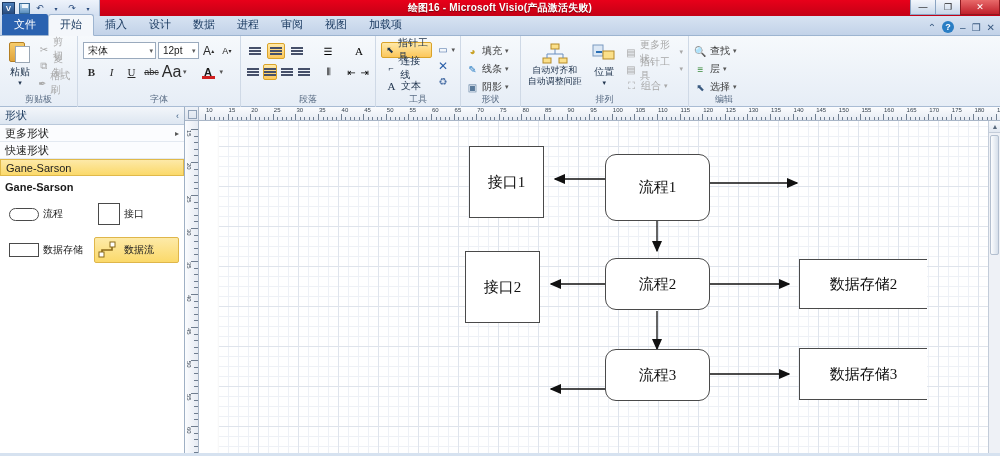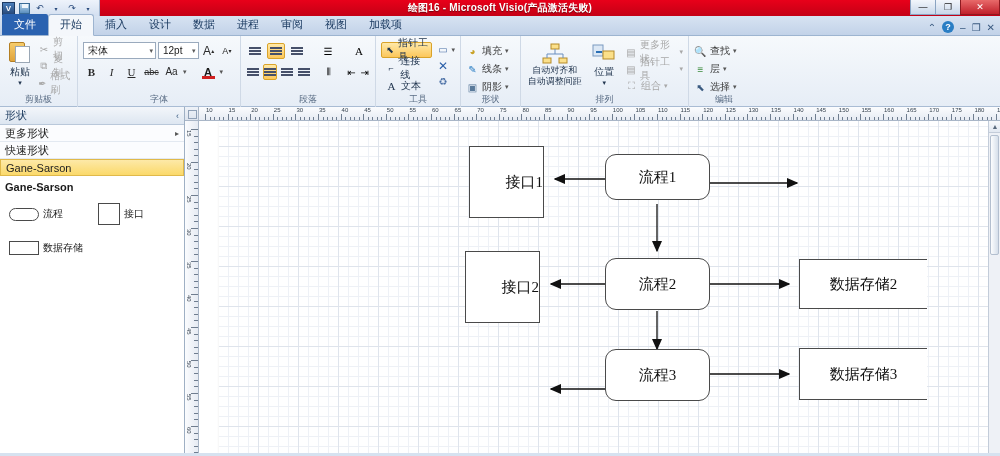--- a/index.html
+++ b/index.html
@@ -132,21 +132,21 @@
       linear-gradient(to right, #dfe4ec 1px, transparent 1px),
       linear-gradient(to bottom, #dfe4ec 1px, transparent 1px),
       linear-gradient(to right, #eef1f6 1px, transparent 1px),
       linear-gradient(to bottom, #eef1f6 1px, transparent 1px);
     background-size:40px 40px, 40px 40px, 10px 10px, 10px 10px;
     background-position:-1px -15px, -1px -15px, -1px -5px, -1px -5px;
     box-shadow:1px 1px 3px rgba(0,0,0,.18);
   }
   .shape { position:absolute; display:flex; align-items:center; justify-content:center;
     font-family:"Liberation Serif", serif; font-size:15px; color:#111; background:#fff; }
-  .s-iface { border:1px solid #4a4a4a;justify-content:flex-end; }
+  .s-iface { border:1px solid #4a4a4a; }
   .s-proc { border:1px solid #4a4a4a; border-radius:11px; }
   .s-store { border:1px solid #4a4a4a; border-right:none; }
   .conn { position:absolute; }
   .scroll-v { position:absolute; right:0; top:14px; bottom:0; width:12px;
     background:#eef1f6; border-left:1px solid #c3ccd9; }
   .sv-arrow { width:12px;height:12px;display:flex;align-items:center;justify-content:center;
     font-size:7px;color:#5a6a7d; background:linear-gradient(#f7f9fc,#e2e8f1);
     border-bottom:1px solid #c3ccd9; }
   .sv-thumb { position:absolute; left:1px; right:1px; top:14px; height:120px;
     background:linear-gradient(90deg,#fcfdfe,#d6dfea); border:1px solid #b3bfcf; border-radius:2px; }
@@ -234,21 +234,21 @@
           <span class="arw">▾</span>
         </span>
         <span class="fbtn" style="font-size:12px">A<sup style="font-size:6px">▴</sup></span>
         <span class="fbtn" style="font-size:9px">A<sup style="font-size:6px">▾</sup></span>
       </div>
       <div class="fontbox" style="gap:3px">
         <span class="fbtn" style="font-weight:bold;font-family:'Liberation Serif',serif">B</span>
         <span class="fbtn" style="font-style:italic;font-family:'Liberation Serif',serif">I</span>
         <span class="fbtn" style="text-decoration:underline;font-family:'Liberation Serif',serif">U</span>
         <span class="fbtn" style="text-decoration:line-through;font-size:9px">abc</span>
-        <span class="fbtn" style="font-size:10px">Aa</span>
+        <span class="fbtn" style="font-size:16px">Aa</span>
         <span class="arw" style="font-size:7px;color:#555">▾</span>
         <span class="divider"></span>
         <span class="fbtn" style="position:relative;font-weight:bold;color:#1a1a1a">
           <span>A</span>
           <span style="position:absolute;left:2px;bottom:1px;width:13px;height:3px;background:#d02020"></span>
         </span>
         <span class="arw" style="font-size:7px;color:#555">▾</span>
       </div>
     </div>
     <div class="rgroup-label">字体</div>
@@ -462,20 +462,30 @@
         <span class="sh-proc"></span>
         <span>流程</span>
       </div>
       <div class="st-item">
         <span class="sh-iface"></span>
         <span>接口</span>
       </div>
       <div class="st-item">
         <span class="sh-store"></span>
         <span>数据存储</span>
+      </div>
+      <div class="st-item sel">
+        <span class="sh-flow">
+          <svg width="22" height="18" viewBox="0 0 22 18">
+            <path d="M4 14 L4 9 L14 9 L14 4" stroke="#8a6a1a" stroke-width="1.6" fill="none"></path>
+            <rect x="1" y="11" width="5" height="5" fill="#fff" stroke="#8a6a1a"></rect>
+            <rect x="12" y="1" width="5" height="5" fill="#fff" stroke="#8a6a1a"></rect>
+          </svg>
+        </span>
+        <span>数据流</span>
       </div>
     </div>
   </div>
 
   <div class="canvaswrap">
     <div class="rcorner"></div>
     <div class="ruler-h" id="rulerH">
         <div class="rtick" style="left: 6px; height: 6px;"></div>
         <div class="rlabel" style="left: 7px; top: 0px;">10</div>
         <div class="rtick" style="left: 10.52px; height: 3px;"></div>
@@ -775,21 +785,21 @@
           <path d="M438,190 L438,228" stroke="#111" stroke-width="1.3" fill="none" marker-end="url(#ah)"></path>
 
           <path d="M386,268 L332,268" stroke="#111" stroke-width="1.3" fill="none" marker-end="url(#ah)"></path>
 
           <path d="M491,253 L570,253" stroke="#111" stroke-width="1.3" fill="none" marker-end="url(#ah)"></path>
         </svg>
 
         <div class="shape s-iface" style="left:250px;top:25px;width:75px;height:72px">
           <span>接口1</span>
         </div>
-        <div class="shape s-proc" style="left:386px;top:33px;width:105px;height:46px">
+        <div class="shape s-proc" style="left:386px;top:33px;width:105px;height:67px">
           <span>流程1</span>
         </div>
 
         <div class="shape s-iface" style="left:246px;top:130px;width:75px;height:72px">
           <span>接口2</span>
         </div>
         <div class="shape s-proc" style="left:386px;top:137px;width:105px;height:52px">
           <span>流程2</span>
         </div>
         <div class="shape s-store" style="left:580px;top:138px;width:128px;height:50px">

